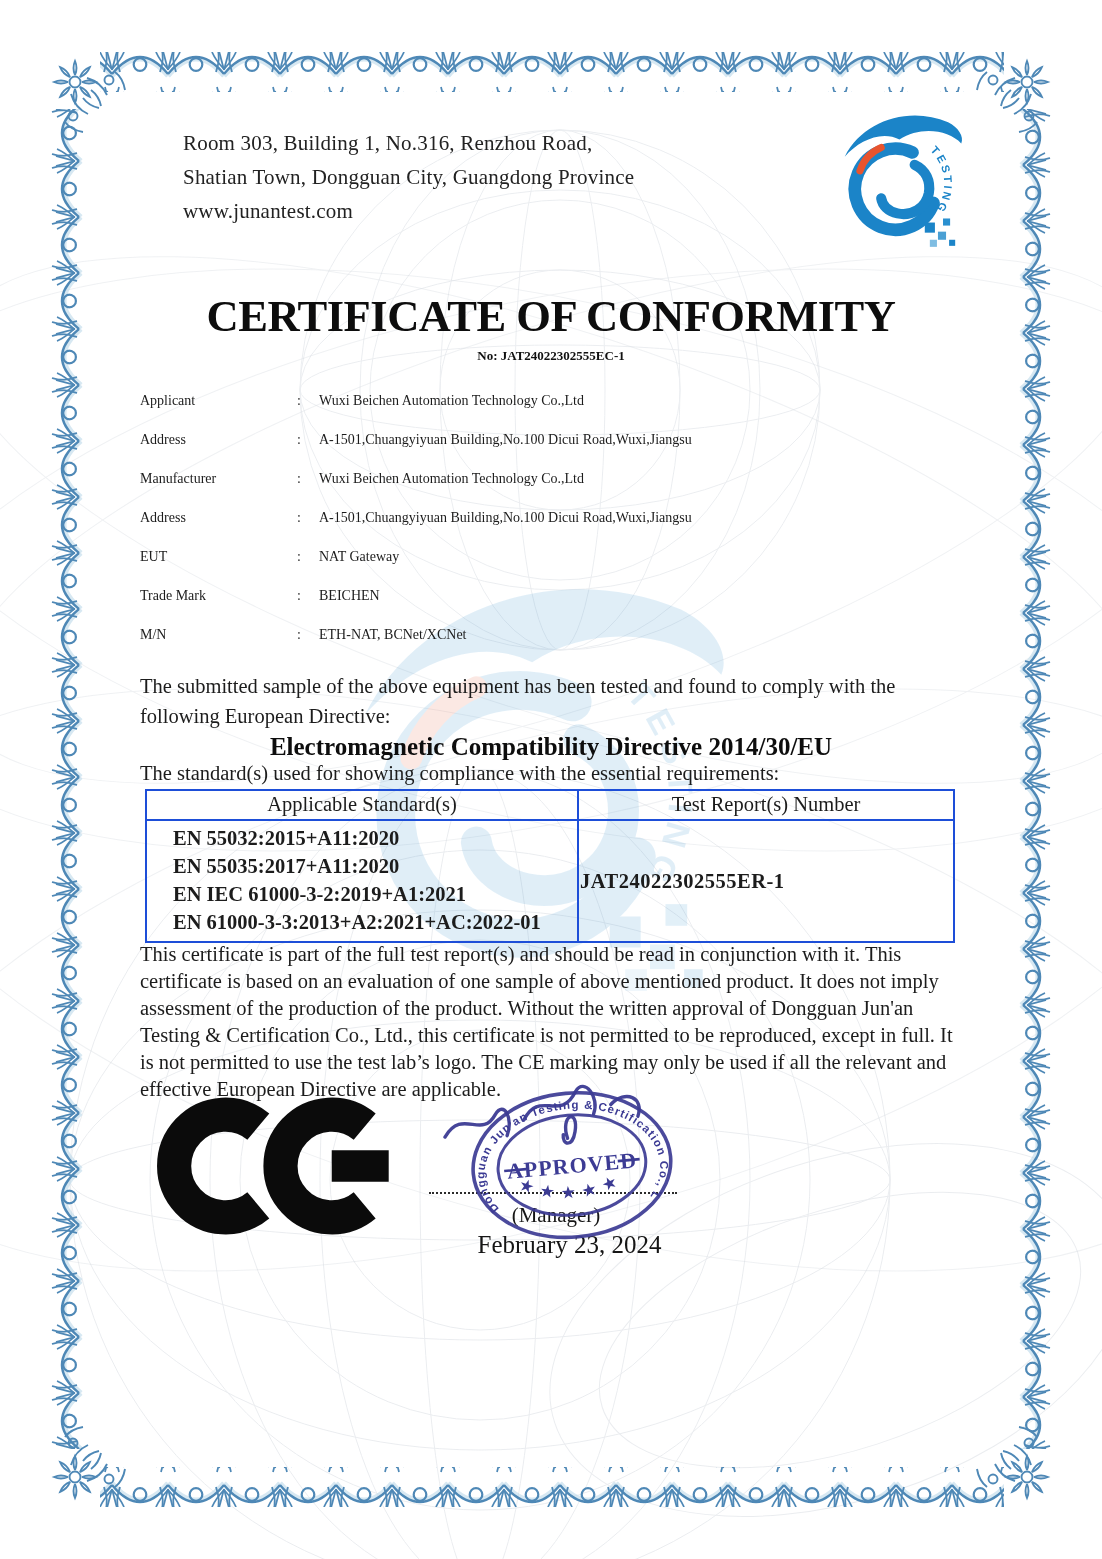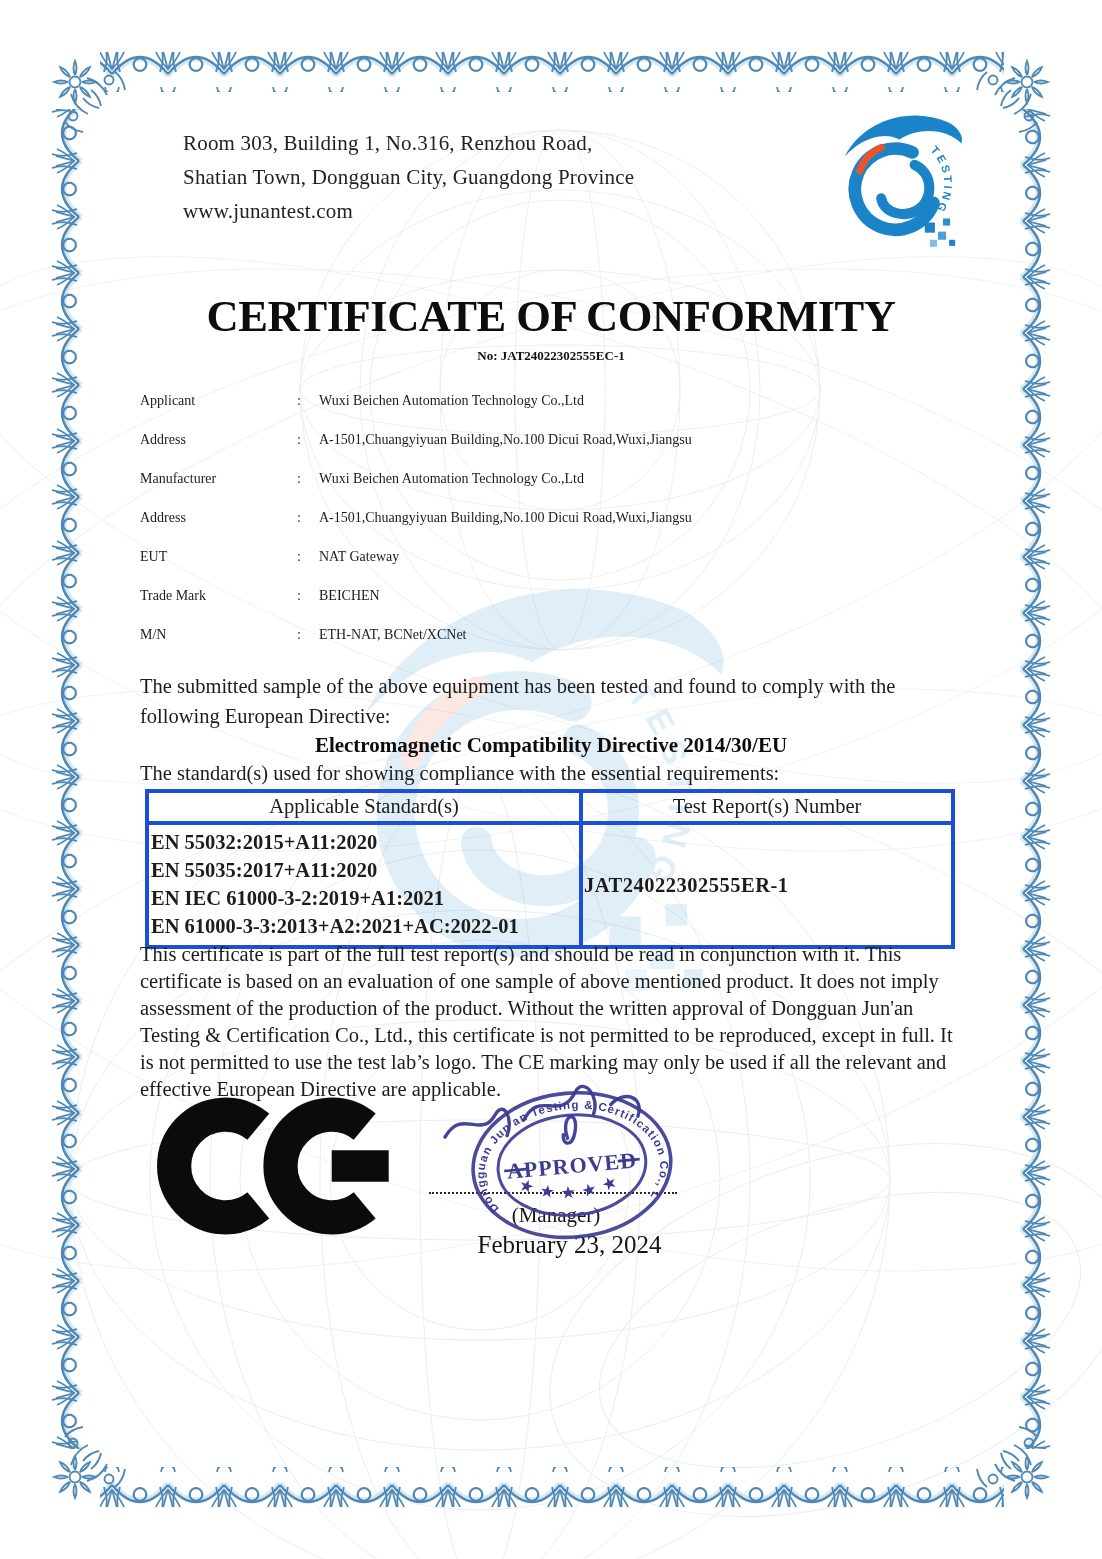--- a/index.html
+++ b/index.html
@@ -17,28 +17,28 @@
          letter-spacing:-.5px;color:#0d0d0d;transform:scaleX(.99);}
   .certno{left:0;top:348px;width:1102px;text-align:center;font-size:13px;font-weight:bold;color:#111;}
   
   .fields{left:140px;top:381px;width:830px;}
   .frow{display:flex;height:39px;align-items:center;font-size:14px;}
   .flabel{width:157px;flex:none;}
   .fcolon{width:22px;flex:none;color:#333;}
   .fvalue{flex:1;}
   
   .intro{left:140px;top:671px;width:820px;font-size:20.5px;line-height:30px;}
-  .directive{left:0;top:733px;width:1102px;text-align:center;font-size:21px;font-weight:bold;color:#0d0d0d;}
+  .directive{left:0;top:733px;width:1102px;text-align:center;font-size:25px;font-weight:bold;color:#0d0d0d;}
   .stdintro{left:140px;top:762px;width:820px;font-size:20.5px;}
   
   .stdtable{left:145px;top:789px;width:810px;border:2.5px solid #1a1a1a;border-collapse:collapse;}
-  .stdtable td,.stdtable th{border:4px solid #1d4ed8;font-size:20.5px;vertical-align:middle;}
+  .stdtable td,.stdtable th{border:2px solid #1d4ed8;font-size:20.5px;vertical-align:middle;}
   .th1{width:430px;font-weight:normal;text-align:center;padding:2px 0 3px;}
   .th2{font-weight:normal;text-align:center;padding:2px 0 3px;}
-  .stdcell{padding:3px 4px 5px 2px;}
+  .stdcell{padding:3px 4px 5px 26px;}
   .stdline{font-weight:bold;line-height:28px;white-space:nowrap;}
   .repcell{font-weight:bold;letter-spacing:.5px;}
   
   .disclaimer{left:140px;top:941px;width:824px;font-size:20.5px;line-height:27px;}
   
   .dotline{left:429px;top:1178px;width:248px;height:14px;border-bottom:2.5px dotted #2b2b2b;}
   .manager{left:456px;top:1203px;width:200px;text-align:center;font-size:21px;color:#161616;}
   .sigdate{left:462px;top:1231px;width:215px;text-align:center;font-size:25px;color:#161616;}
   .stampbox{left:466px;top:1086px;transform:rotate(-5deg);}
 </style>

